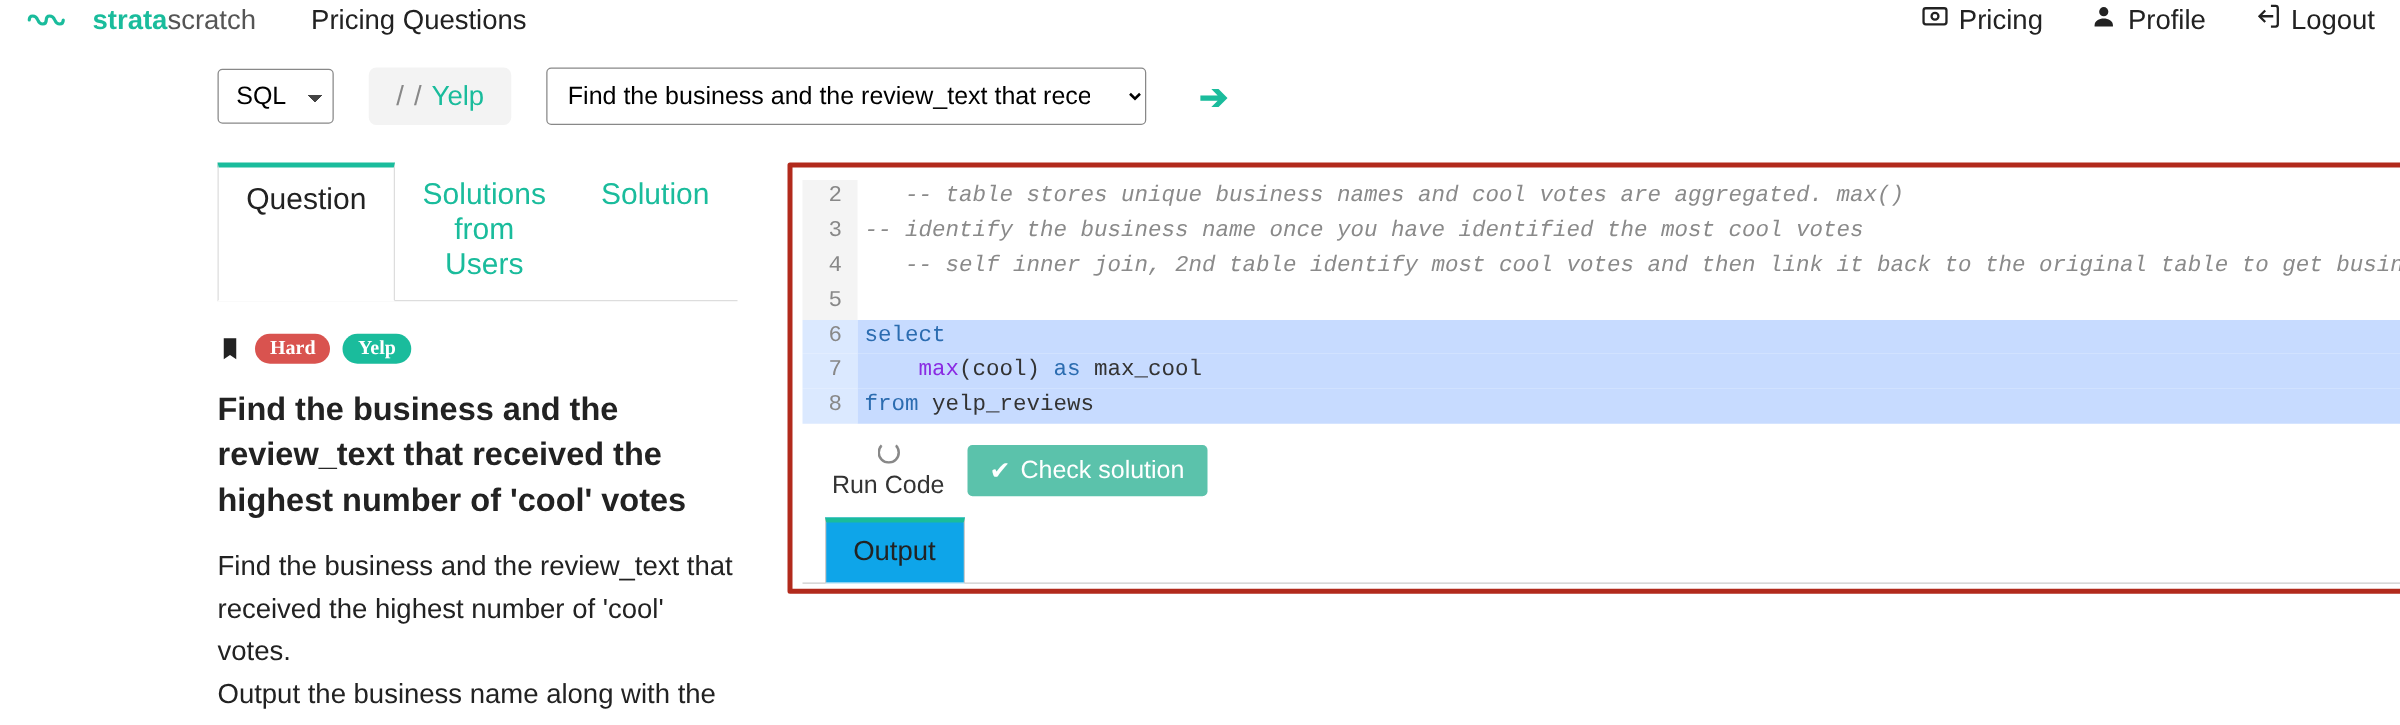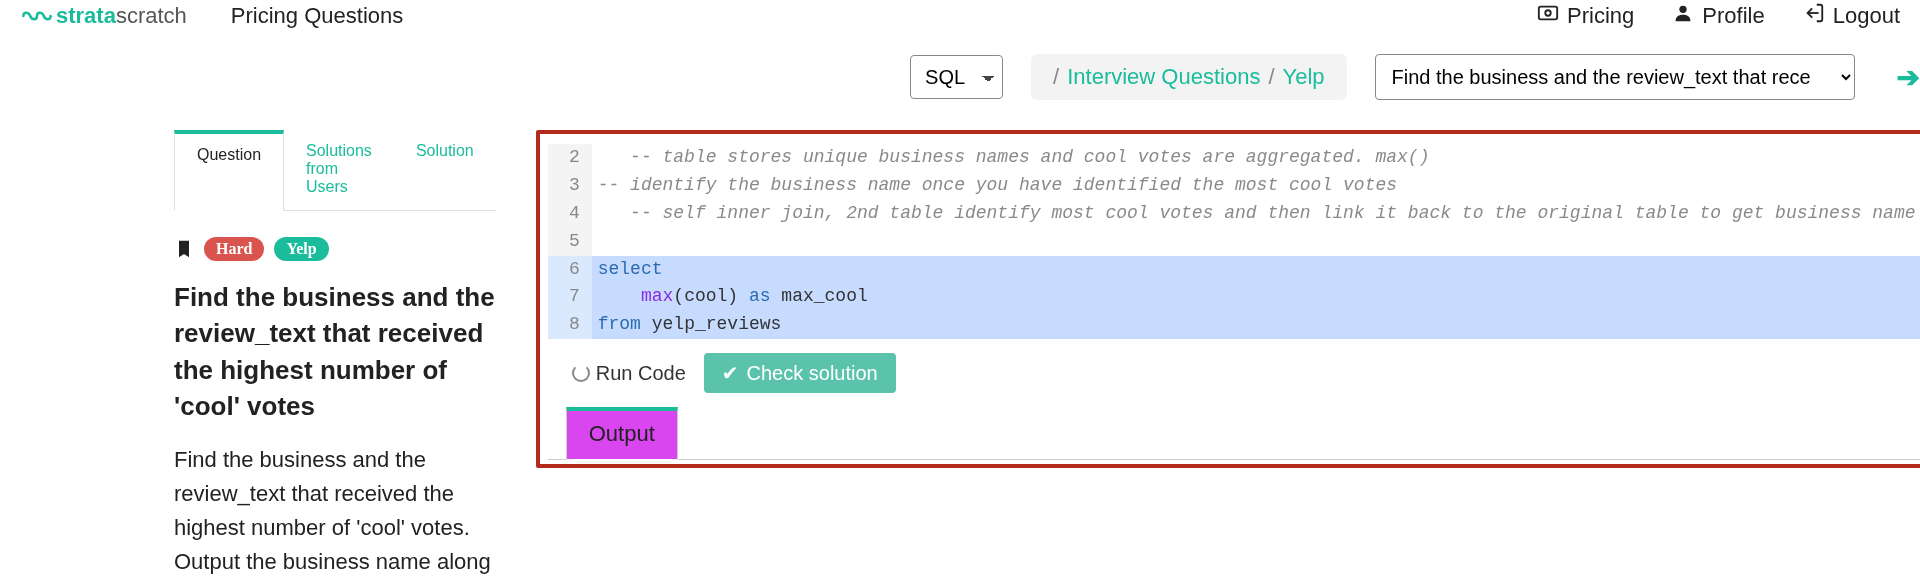--- a/index.html
+++ b/index.html
@@ -1,45 +1,45 @@
 <!DOCTYPE html>
 <html><head>
 <meta charset="utf-8">
 <style>
   * { box-sizing: border-box; margin: 0; padding: 0; }
   body { font-family: -apple-system, BlinkMacSystemFont, "Segoe UI", Helvetica, Arial, sans-serif; background: #fff; color: #222; width: 1920px; height: 580px; overflow: hidden; }
 
   
   .topbar { display: flex; align-items: center; padding: 2px 20px 6px 20px; }
-  .brand { display: flex; align-items: center; gap: 2px; font-size: 22px; font-weight: 500; }
+  .brand { display: flex; align-items: center; gap: 20px; font-size: 22px; font-weight: 500; }
   .brand-logo { color: #1abc9c; display: inline-flex; }
   .brand-first { color: #1abc9c; font-weight: 600; }
   .brand-second { color: #555; }
   .topbar-title { margin-left: 44px; font-size: 22px; color: #222; }
   .topbar-right { margin-left: auto; display: flex; gap: 38px; align-items: center; text-align: center; }
   .topbar-link { display: flex; align-items: center; gap: 8px; font-size: 22px; color: #222; cursor: pointer; }
   .topbar-link svg, .topbar-link .ico { width: 22px; height: 22px; }
 
   
-  .toolbar { display: flex; align-items: center; gap: 28px; padding: 18px 0 4px 174px; justify-content: flex-end; }
+  .toolbar { display: flex; align-items: center; gap: 28px; padding: 18px 0 4px 174px; }
   .select { appearance: none; border: 1px solid #888; background: #fff; font-size: 20px; padding: 10px 36px 10px 14px; border-radius: 4px; background-image: linear-gradient(45deg, transparent 50%, #444 50%), linear-gradient(135deg, #444 50%, transparent 50%); background-position: right 14px top 20px, right 8px top 20px; background-size: 6px 6px, 6px 6px; background-repeat: no-repeat; cursor: pointer; }
   .crumbbox { background: #f3f3f3; border-radius: 6px; padding: 10px 22px; display: flex; align-items: center; gap: 8px; font-size: 22px; }
   .crumbbox .crumb { color: #1abc9c; cursor: pointer; }
   .crumbbox .sep { color: #888; }
   .qselect { border: 1px solid #888; border-radius: 4px; background:#fff; font-size: 20px; padding: 10px 28px 10px 12px; width: 480px; cursor: pointer; }
   .next-arrow { color: #1abc9c; font-size: 28px; margin-left: 14px; cursor: pointer; font-weight: bold; }
 
   
   .main { display: flex; align-items: flex-start; padding-left: 174px; padding-right: 80px; margin-top: 26px; gap: 40px; }
   .left { width: 780px; }
   .right { flex: 1; }
 
   
   .tabs { display: flex; border-bottom: 1px solid #ddd; }
-  .tab { padding: 12px 22px 14px 22px; font-size: 16px; color: #1abc9c; cursor: pointer; }
+  .tab { padding: 12px 22px 14px 22px; font-size: 24px; color: #1abc9c; cursor: pointer; text-align: center; }
   .tab.active { color: #222; border-top: 4px solid #1abc9c; border-left: 1px solid #ddd; border-right: 1px solid #ddd; border-bottom: 1px solid #fff; margin-bottom: -1px; background:#fff; }
 
   
   .qmeta { display: flex; align-items: center; gap: 10px; margin: 26px 0 18px 0; }
   .bookmark-icon { color:#222; display:inline-flex; }
   .badge { display:inline-block; padding: 3px 12px; border-radius: 14px; color:#fff; font-size: 16px; font-weight:600;font-family:Liberation Serif, serif; }
   .badge-hard { background:#d9534f; }
   .badge-yelp { background:#1abc9c; }
   .qtitle { font-size: 26px; font-weight: 700; line-height: 1.4; margin-bottom: 18px; }
   .qdesc { font-size: 22px; line-height: 1.55; color:#222; margin-bottom: 28px; }
@@ -50,26 +50,26 @@
   .code-line { display:flex; }
   .gutter { width: 44px; text-align:right; padding-right: 12px; color:#888; user-select:none; background:#f4f4f4; }
   .gutter.hl { background:#dbe9ff; }
   .codetxt { flex:1; white-space: pre; padding-left: 6px; color:#333; }
   .codetxt.sel { background:#c7dbff; }
   .c-comment { color:#8a8a8a; font-style: italic; }
   .c-kw { color:#2b6cb0; }
   .c-fn { color:#8a2be2; }
 
   .run-row { display:flex; align-items:center; gap:18px; padding: 14px 6px 10px 24px; }
-  .run-btn { display:flex; align-items:center; gap:6px; font-size:20px; color:#333; cursor:pointer; }
+  .run-btn { display:flex; align-items:center; gap:6px; font-size:20px; color:#333; cursor:pointer;flex-direction:column; }
   .run-btn .spin { display:inline-block; width:18px; height:18px; border:2px solid #888; border-top-color: transparent; border-radius:50%; }
   .check-btn { background:#5bc2ab; color:#fff; font-size:20px; padding:8px 18px; border-radius:4px; display:flex; align-items:center; gap:8px; cursor:pointer; }
 
   .output-tabs { display:flex; border-bottom:1px solid #ccc; padding-left: 18px; margin-top:4px; }
-  .output-tab { padding: 10px 22px 12px 22px; font-size:22px; color:#222; border-top:4px solid #1abc9c; border-left:1px solid #ccc; border-right:1px solid #ccc; border-bottom:1px solid #fff; margin-bottom:-1px; background:#d946ef; }
+  .output-tab { padding: 10px 22px 12px 22px; font-size:22px; color:#222; border-top:4px solid #1abc9c; border-left:1px solid #ccc; border-right:1px solid #ccc; border-bottom:1px solid #fff; margin-bottom:-1px; background:#0ea5e9; }
 </style>
 </head>
 <body>
 
 <div class="topbar">
   <div class="brand">
     <span class="brand-logo">
       <svg viewBox="0 0 40 24" width="34" height="22">
           <path d="M4 12c0-5 6-5 8 0s8 5 8 0 6-5 8 0 8 5 8 0" fill="none" stroke="#1abc9c" stroke-width="3" stroke-linecap="round"></path>
         </svg>
@@ -108,21 +108,20 @@
     </div>
   </div>
 </div>
 
 <div class="toolbar">
   <select class="select">
     <option>SQL</option>
   </select>
   <div class="crumbbox">
     <span class="sep">/</span>
-    <span class="crumb">Interview Questions</span>
     <span class="sep">/</span>
     <span class="crumb">Yelp</span>
   </div>
   <select class="qselect">
     <option>Find the business and the review_text that received th</option>
   </select>
   <span class="next-arrow">➔</span>
 </div>
 
 <div class="main">

